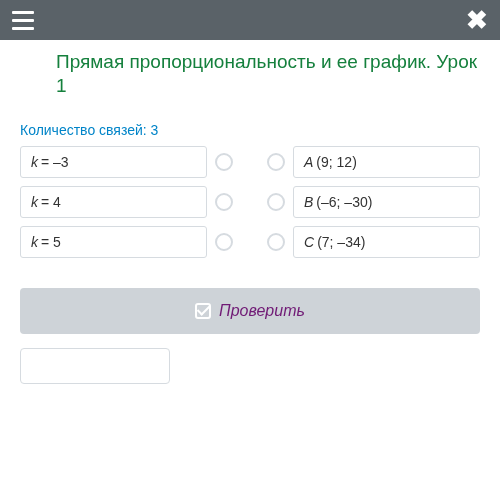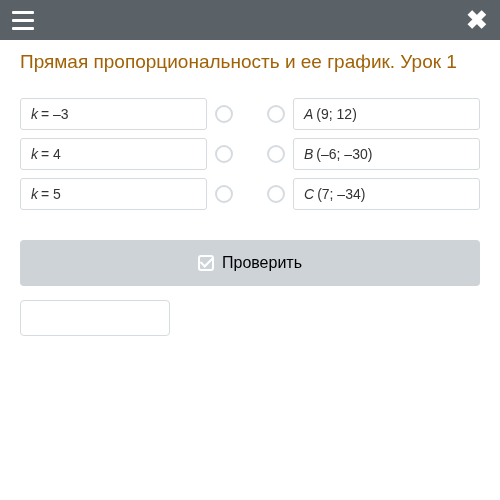--- a/index.html
+++ b/index.html
@@ -44,23 +44,24 @@
     font-size: 26px;
     font-weight: bold;
     line-height: 1;
   }
   .content {
     padding: 10px 20px 0 20px;
   }
   .title {
     font-size: 19px;
     font-weight: 400;
-    color: #a16207;
+    color: #15803d;
     line-height: 1.25;
     margin-bottom: 24px;
+    margin-left: 36px;
   }
   .instruction {
     font-size: 15px;
     font-weight: 700;
     color: #333;
     line-height: 1.35;
     margin-bottom: 14px;
   }
   .links-count {
     color: #0084c8;
@@ -96,27 +97,28 @@
     flex-shrink: 0;
   }
   .conn-gap { width: 18px; flex-shrink: 0; }
   .check-btn {
     margin-top: 30px;
     width: 100%;
     background: #ced3d8;
     border: none;
     border-radius: 4px;
     padding: 14px 0;
-    color: #000000;
+    color: #701a75;
     font-size: 16px;
     display: flex;
     align-items: center;
     justify-content: center;
     gap: 8px;
     cursor: pointer;
+    font-style: italic;
   }
   .check-icon {
     display: inline-block;
     width: 16px;
     height: 16px;
     border: 2px solid #fff;
     border-radius: 3px;
     position: relative;
   }
   .check-icon::after {
@@ -155,20 +157,21 @@
         <span></span>
     </div>
   </div>
   <div class="close-btn">
     <span class="close-x">✖</span>
   </div>
 </div>
 
 <div class="content">
   <div class="title">Прямая пропорциональность и ее график. Урок 1</div>
+  <div class="links-count">Количество связей: 3</div>
 
   <div class="match-row">
     <div class="match-box">
       <span class="mathk">k</span>
       <span>= –3</span>
     </div>
     <div class="connector"></div>
     <div class="conn-gap"></div>
     <div class="connector"></div>
     <div class="match-box">

